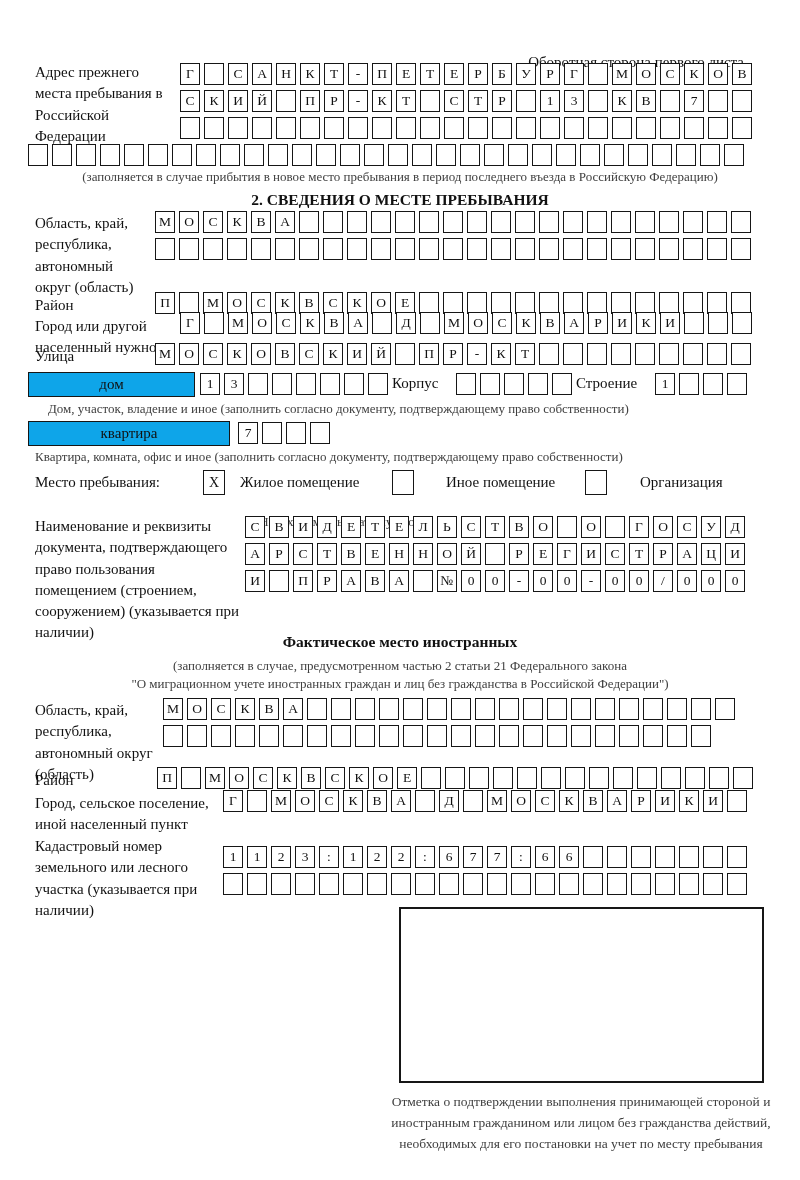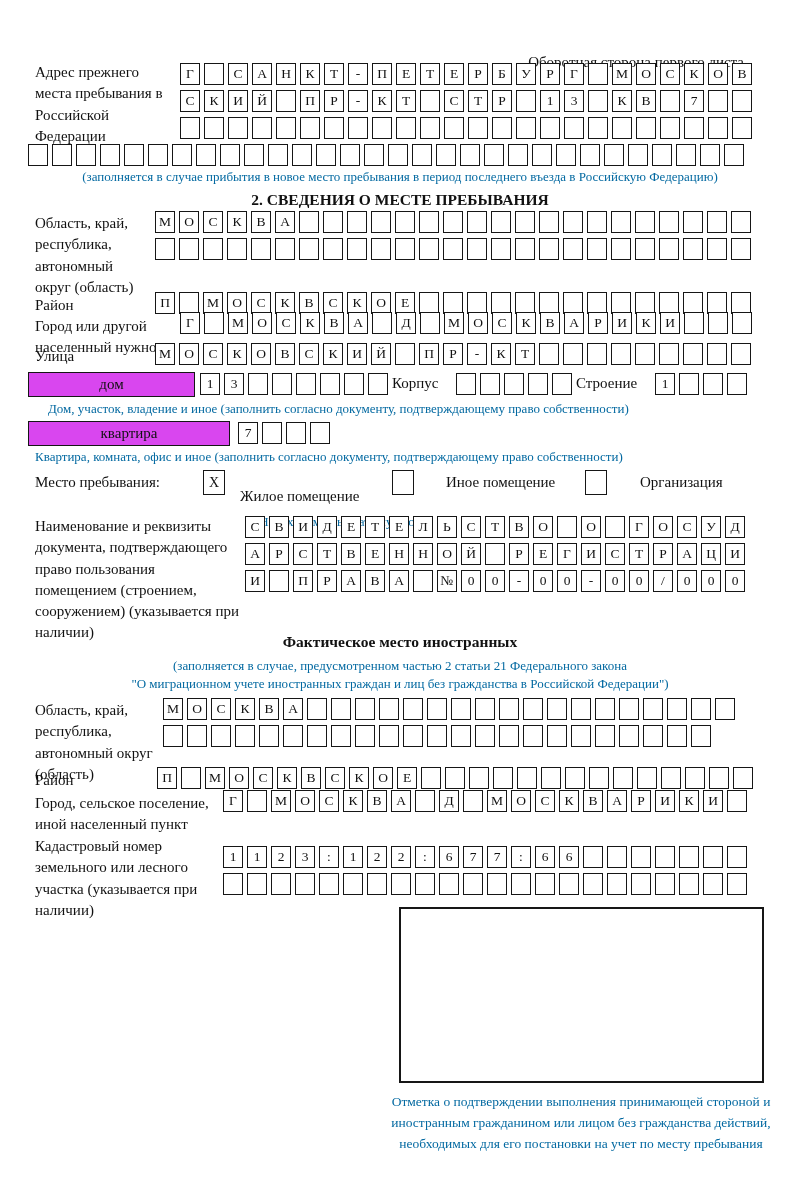--- a/index.html
+++ b/index.html
@@ -3,31 +3,31 @@
 <meta charset="utf-8">
 <style>
   * { margin:0; padding:0; box-sizing:border-box; }
   html,body { background:#888; }
   #page {
     position:relative; width:800px; height:1180px; background:#fff;
     font-family:"Liberation Serif", serif; color:#111; overflow:hidden;
   }
   .abs { position:absolute; }
   .label { font-size:15px; line-height:1.42; color:#111; }
-  .caption { font-size:13px; color:#0369a1; }
+  .caption { font-size:13px; color:#404040; }
   .heading { font-weight:bold; font-size:15.5px; text-align:center; width:100%; }
   .cellrow { display:flex; gap:4px; }
   .cell {
     width:20px; height:22px; border:1.6px solid #161616; background:#fff;
     display:inline-flex; align-items:center; justify-content:center;
     font-size:13.5px; flex:0 0 auto; font-family:"Liberation Serif", serif;
   }
   .widebox {
     border:1.8px solid #161616; height:25px; display:flex;
-    align-items:center; justify-content:center; font-size:15px; background:#d946ef;
+    align-items:center; justify-content:center; font-size:15px; background:#0ea5e9;
   }
   .checkbox {
     width:22px; height:25px; border:1.8px solid #161616; background:#fff;
     display:inline-flex; align-items:center; justify-content:center; font-size:14px;
   }
   .inline-label { font-size:15px; }
   .stampbox { border:2px solid #161616; background:#fff; }
   .center { text-align:center; }
 </style>
 </head>
@@ -326,21 +326,21 @@
   <div class="abs cellrow" style="left:238px; top:422px;">
       <span class="cell">7</span>
       <span class="cell"></span>
       <span class="cell"></span>
       <span class="cell"></span>
     </div>
   <div class="abs caption" style="left:35px; top:449px;">Квартира, комната, офис и иное (заполнить согласно документу, подтверждающему право собственности)</div>
 
   <div class="abs inline-label" style="left:35px; top:474px;">Место пребывания:</div>
   <span class="abs checkbox" style="left:203px; top:470px;">X</span>
-  <div class="abs inline-label" style="left:240px; top:488px;">Жилое помещение</div>
+  <div class="abs inline-label" style="left:240px; top:474px;">Жилое помещение</div>
   <span class="abs checkbox" style="left:392px; top:470px;"></span>
   <div class="abs inline-label" style="left:446px; top:474px;">Иное помещение</div>
   <span class="abs checkbox" style="left:585px; top:470px;"></span>
   <div class="abs inline-label" style="left:640px; top:474px;">Организация</div>
   <div class="abs caption center" style="left:150px; top:514px; width:380px;">(Необходимо выбрать нужное)</div>
 
   <div class="abs label" style="left:35px; top:516px; width:205px;">Наименование и реквизиты документа, подтверждающего право пользования помещением (строением, сооружением) (указывается при наличии)</div>
   <div class="abs cellrow" style="left:245px; top:516px;">
       <span class="cell">С</span>
       <span class="cell">В</span>

